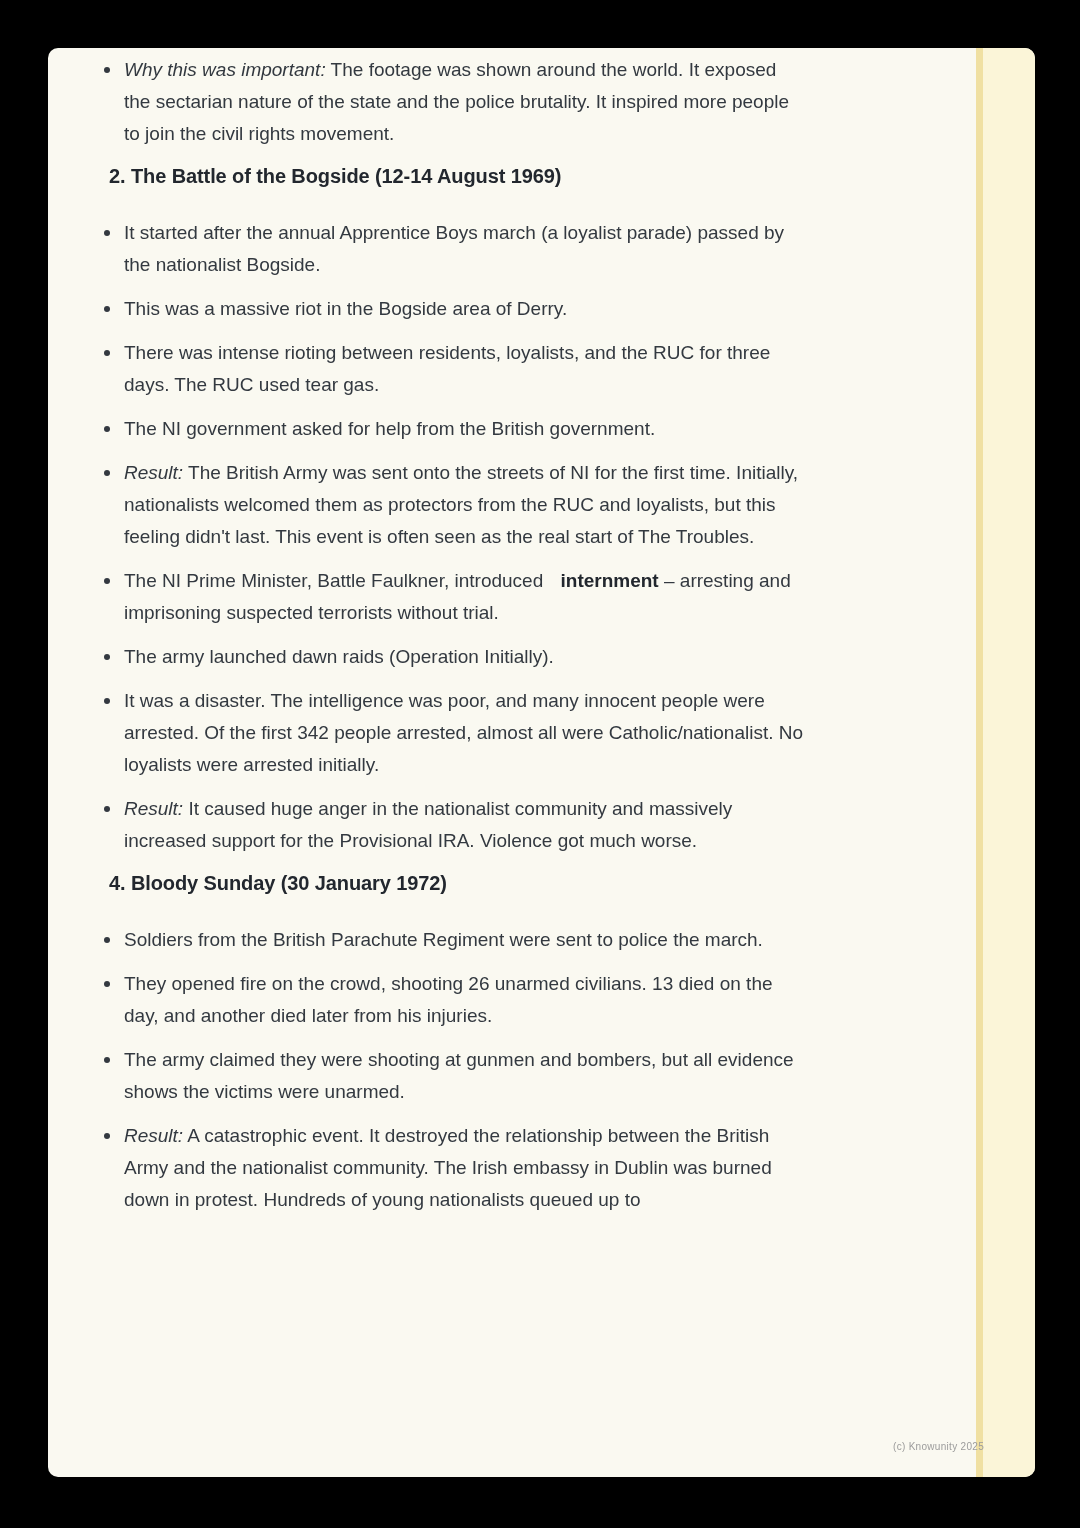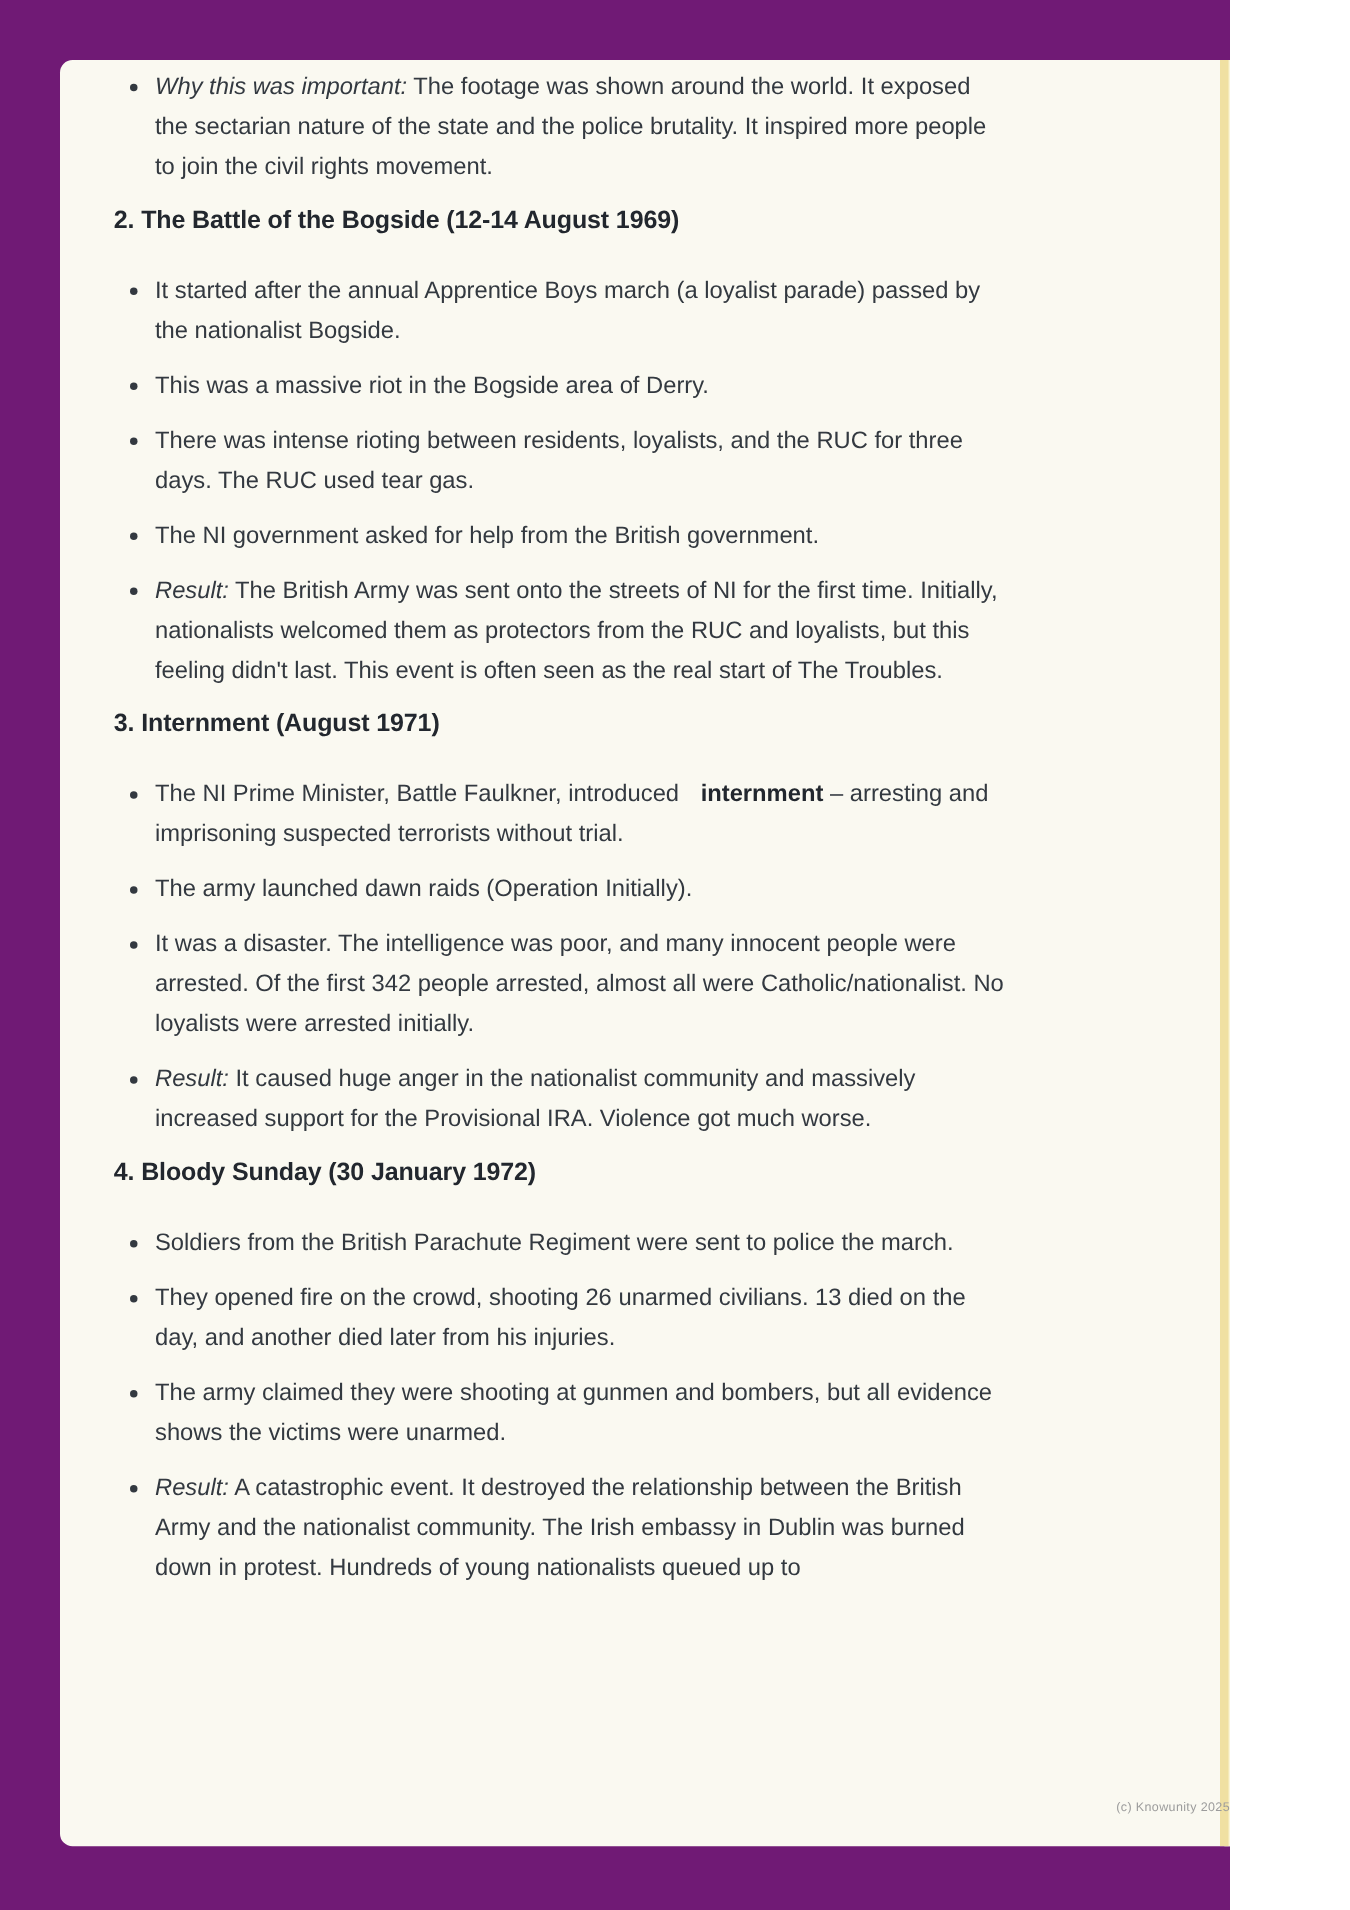--- a/index.html
+++ b/index.html
@@ -3,23 +3,23 @@
 <meta charset="utf-8">
 <style>
   html, body {
     margin: 0;
     padding: 0;
     background: #ffffff;
     font-family: "Liberation Sans", sans-serif;
   }
   .viewport {
     position: relative;
-    width: 984px;
+    width: 1080px;
     height: 1528px;
-    background: #701a75;
+    background: #000000;
     overflow: hidden;
   }
   .page {
     position: absolute;
     left: 48px;
     top: 48px;
     width: 987px;
     height: 1429px;
     background: #FAF9F1;
     border-radius: 10px;
@@ -37,21 +37,21 @@
   .content {
     position: absolute;
     left: 43px;
     top: 6px;
     width: 714px;
     color: #333940;
     font-size: 19px;
     line-height: 32px;
   }
   .content h3 {
-    margin: 10px 0 27px 0;
+    margin: 10px 0 27px 18px;
     font-size: 20px;
     line-height: 28px;
     font-weight: 700;
     color: #22272E;
     letter-spacing: -0.1px;
   }
   .content ul {
     margin: 0;
     padding: 0 0 0 33px;
     list-style: none;
@@ -118,21 +118,20 @@
           <span>There was intense rioting between residents, loyalists, and the RUC for three days. The RUC used tear gas.</span>
         </li>
         <li>
           <span>The NI government asked for help from the British government.</span>
         </li>
         <li>
           <span class="it">Result:</span><span> The British Army was sent onto the streets of NI for the first time. Initially, nationalists welcomed them as protectors from the RUC and loyalists, but this feeling didn't last. This event is often seen as the real start of The Troubles.</span>
         </li>
       </ul>
 
-      <h3>3. Internment (August 1971)</h3>
       <ul>
         <li>
           <span>The NI Prime Minister, Battle Faulkner, introduced </span><span class="bold-term">internment</span><span> – arresting and imprisoning suspected terrorists without trial.</span>
         </li>
         <li>
           <span>The army launched dawn raids (Operation Initially).</span>
         </li>
         <li>
           <span>It was a disaster. The intelligence was poor, and many innocent people were arrested. Of the first 342 people arrested, almost all were Catholic/nationalist. No loyalists were arrested initially.</span>
         </li>

